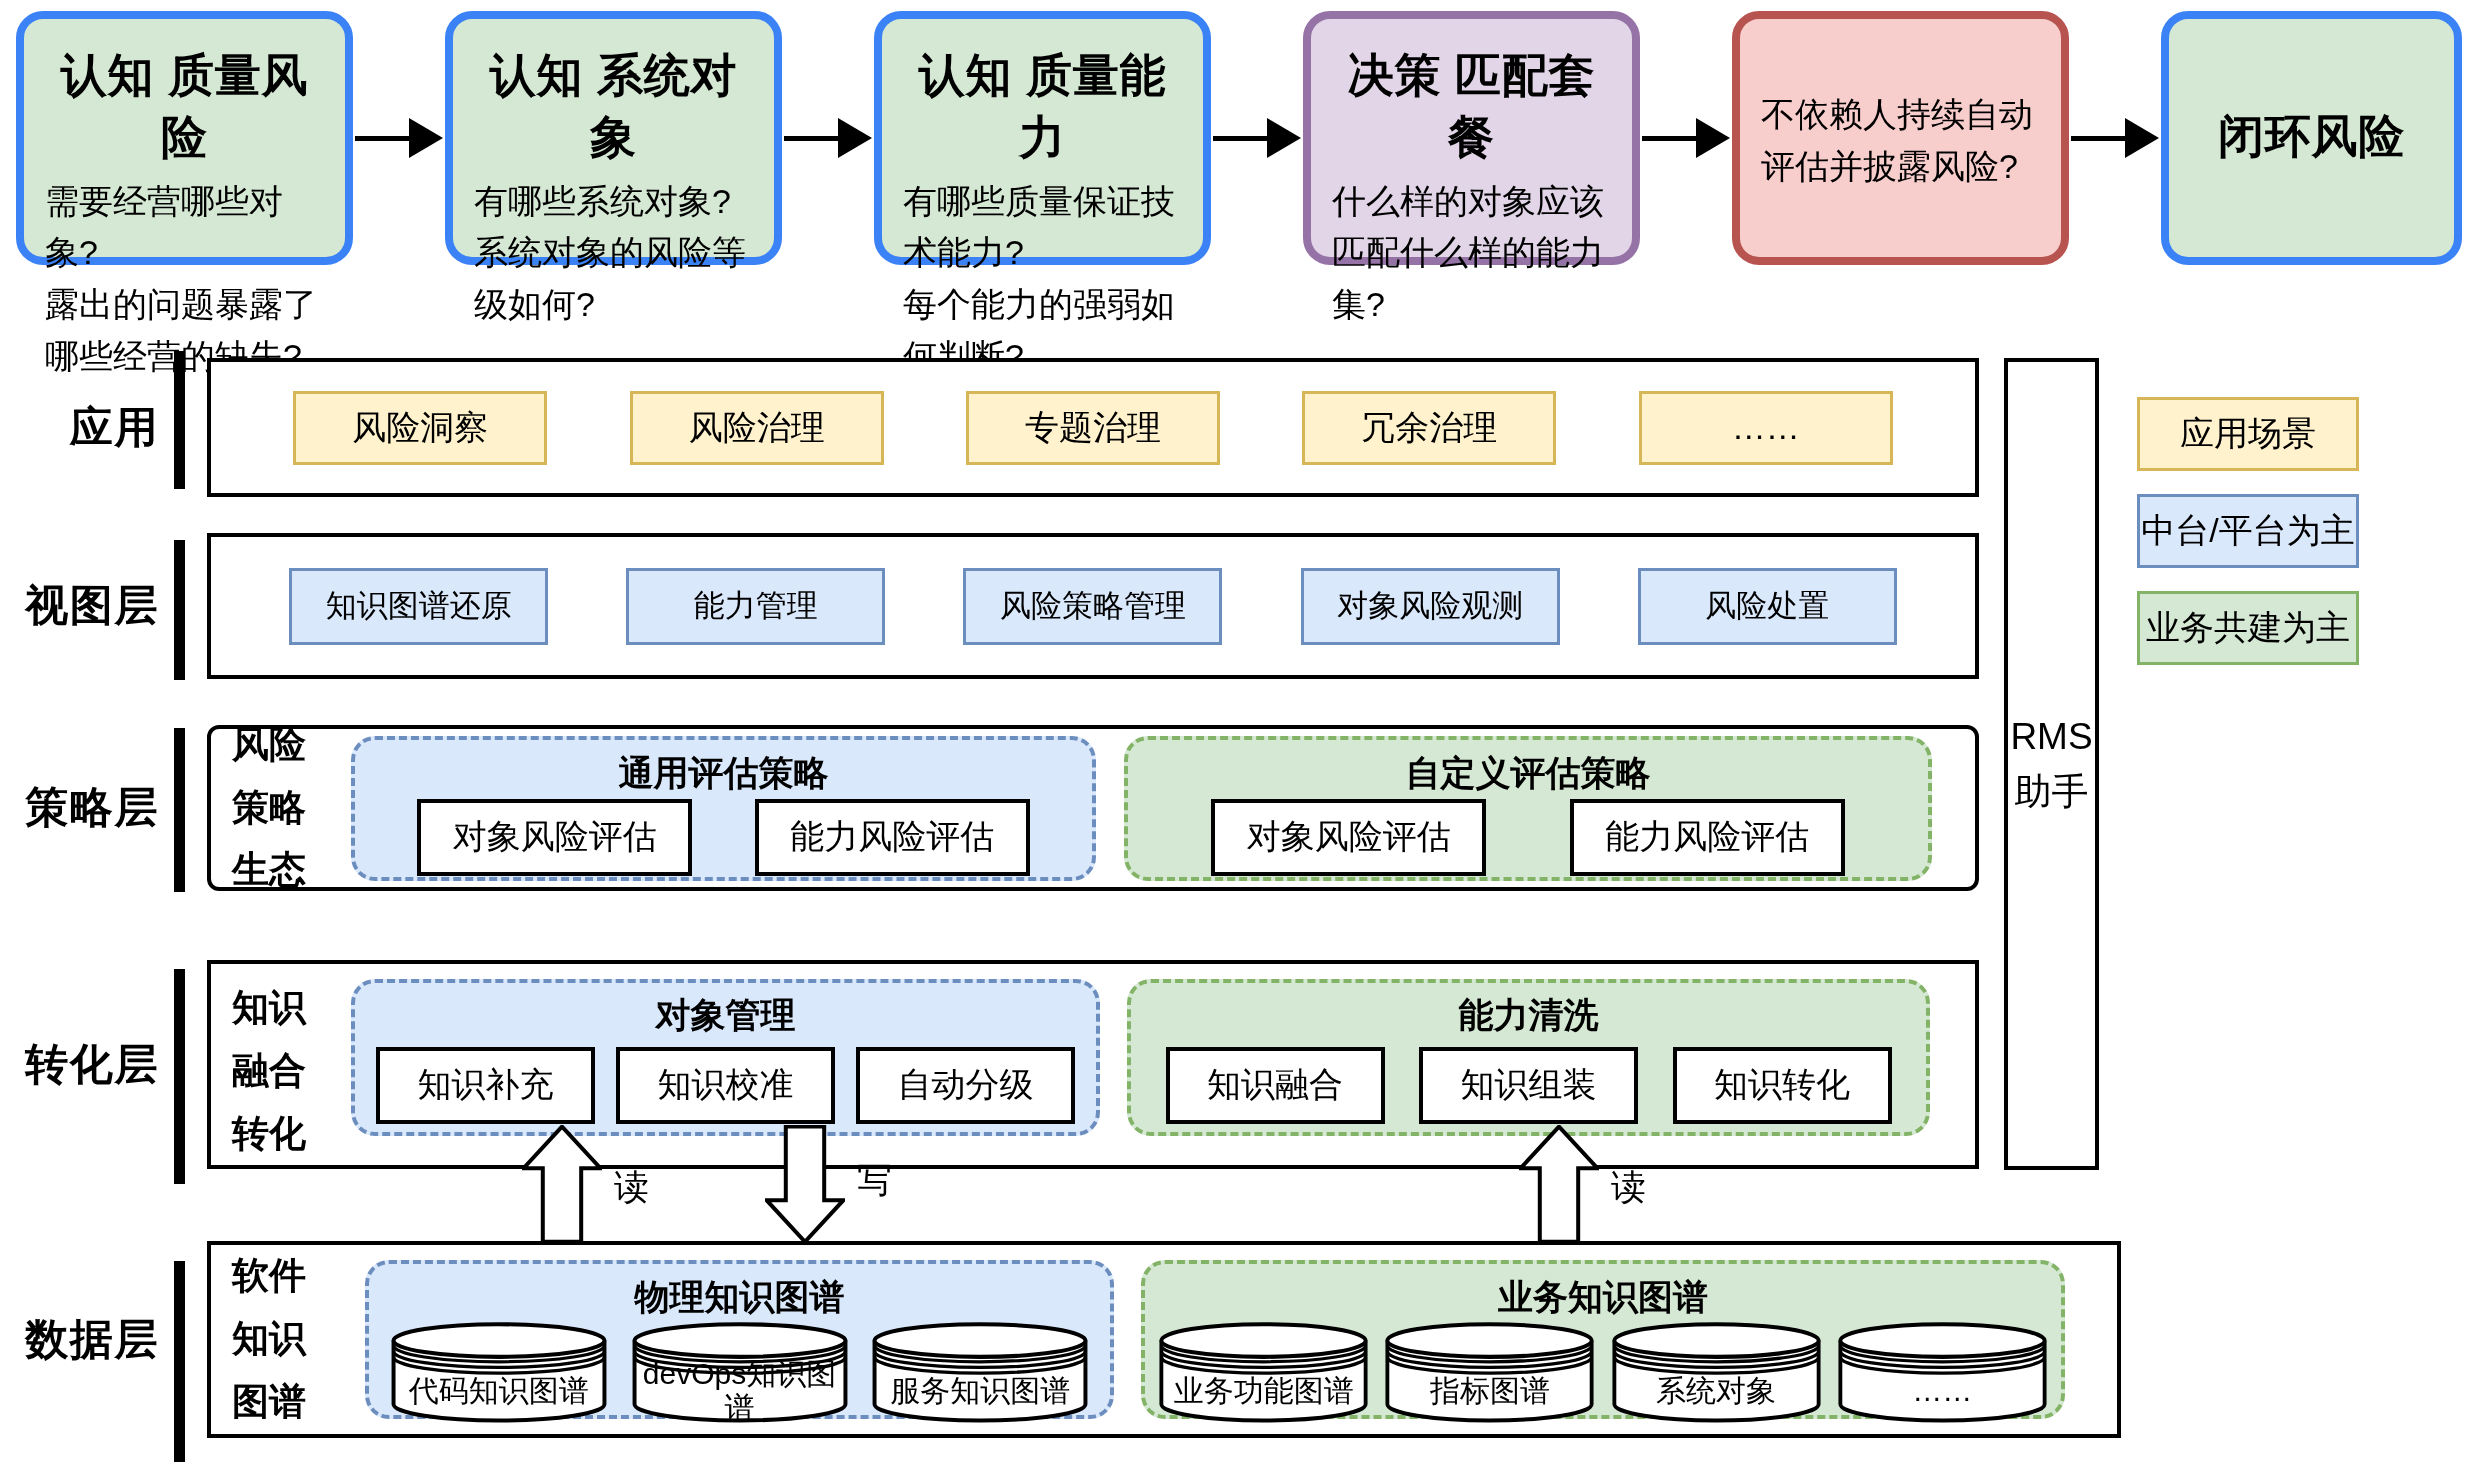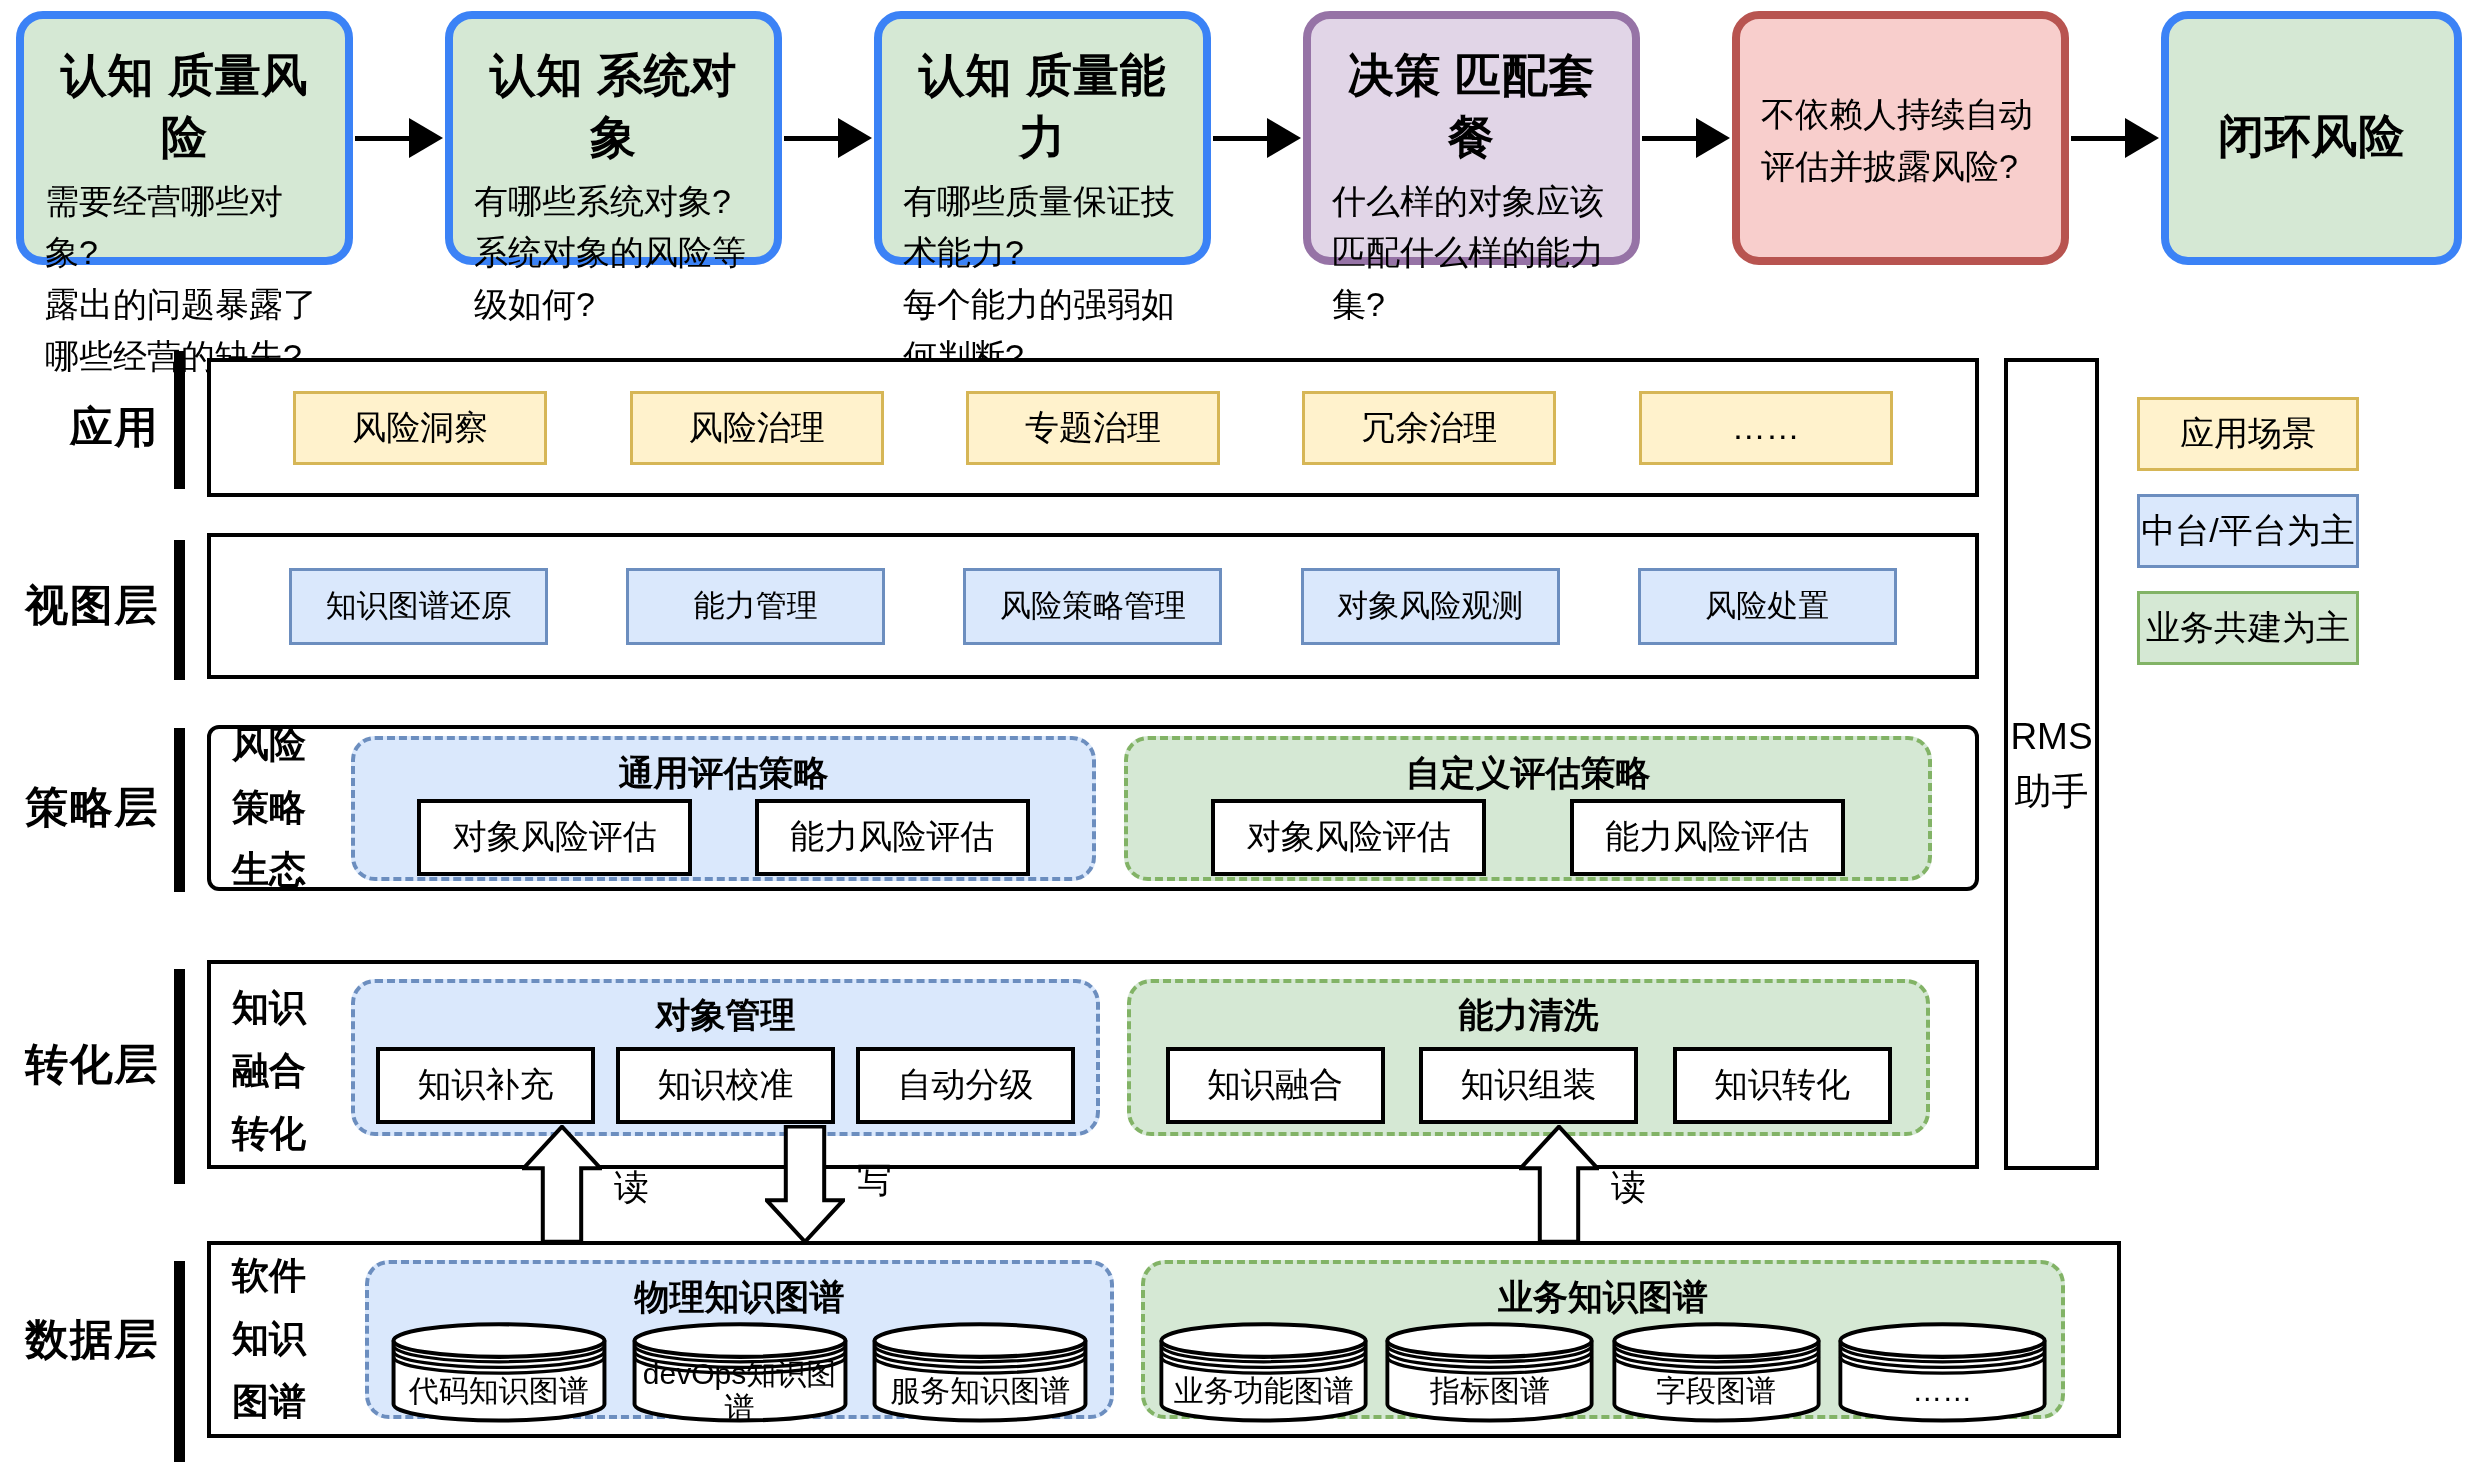--- a/index.html
+++ b/index.html
@@ -309,21 +309,21 @@
             </div>
 
             <div class="cyl">
               <svg viewBox="0 0 280 130" preserveAspectRatio="none">
                 <path d="M7 24 L7 102 A133 20 0 0 0 273 102 L273 24" fill="#ffffff" stroke="#000000" stroke-width="5"></path>
                 <path d="M7 44 A133 20 0 0 0 273 44" fill="none" stroke="#000000" stroke-width="4"></path>
                 <path d="M7 37 A133 20 0 0 0 273 37" fill="none" stroke="#000000" stroke-width="4"></path>
                 <path d="M7 30 A133 20 0 0 0 273 30" fill="none" stroke="#000000" stroke-width="4"></path>
                 <ellipse cx="140" cy="24" rx="133" ry="20" fill="#ffffff" stroke="#000000" stroke-width="5"></ellipse>
               </svg>
-              <div class="cyl-label">字段图谱</div>
+              <div class="cyl-label">系统对象</div>
             </div>
 
             <div class="cyl">
               <svg viewBox="0 0 280 130" preserveAspectRatio="none">
                 <path d="M7 24 L7 102 A133 20 0 0 0 273 102 L273 24" fill="#ffffff" stroke="#000000" stroke-width="5"></path>
                 <path d="M7 44 A133 20 0 0 0 273 44" fill="none" stroke="#000000" stroke-width="4"></path>
                 <path d="M7 37 A133 20 0 0 0 273 37" fill="none" stroke="#000000" stroke-width="4"></path>
                 <path d="M7 30 A133 20 0 0 0 273 30" fill="none" stroke="#000000" stroke-width="4"></path>
                 <ellipse cx="140" cy="24" rx="133" ry="20" fill="#ffffff" stroke="#000000" stroke-width="5"></ellipse>
               </svg>

